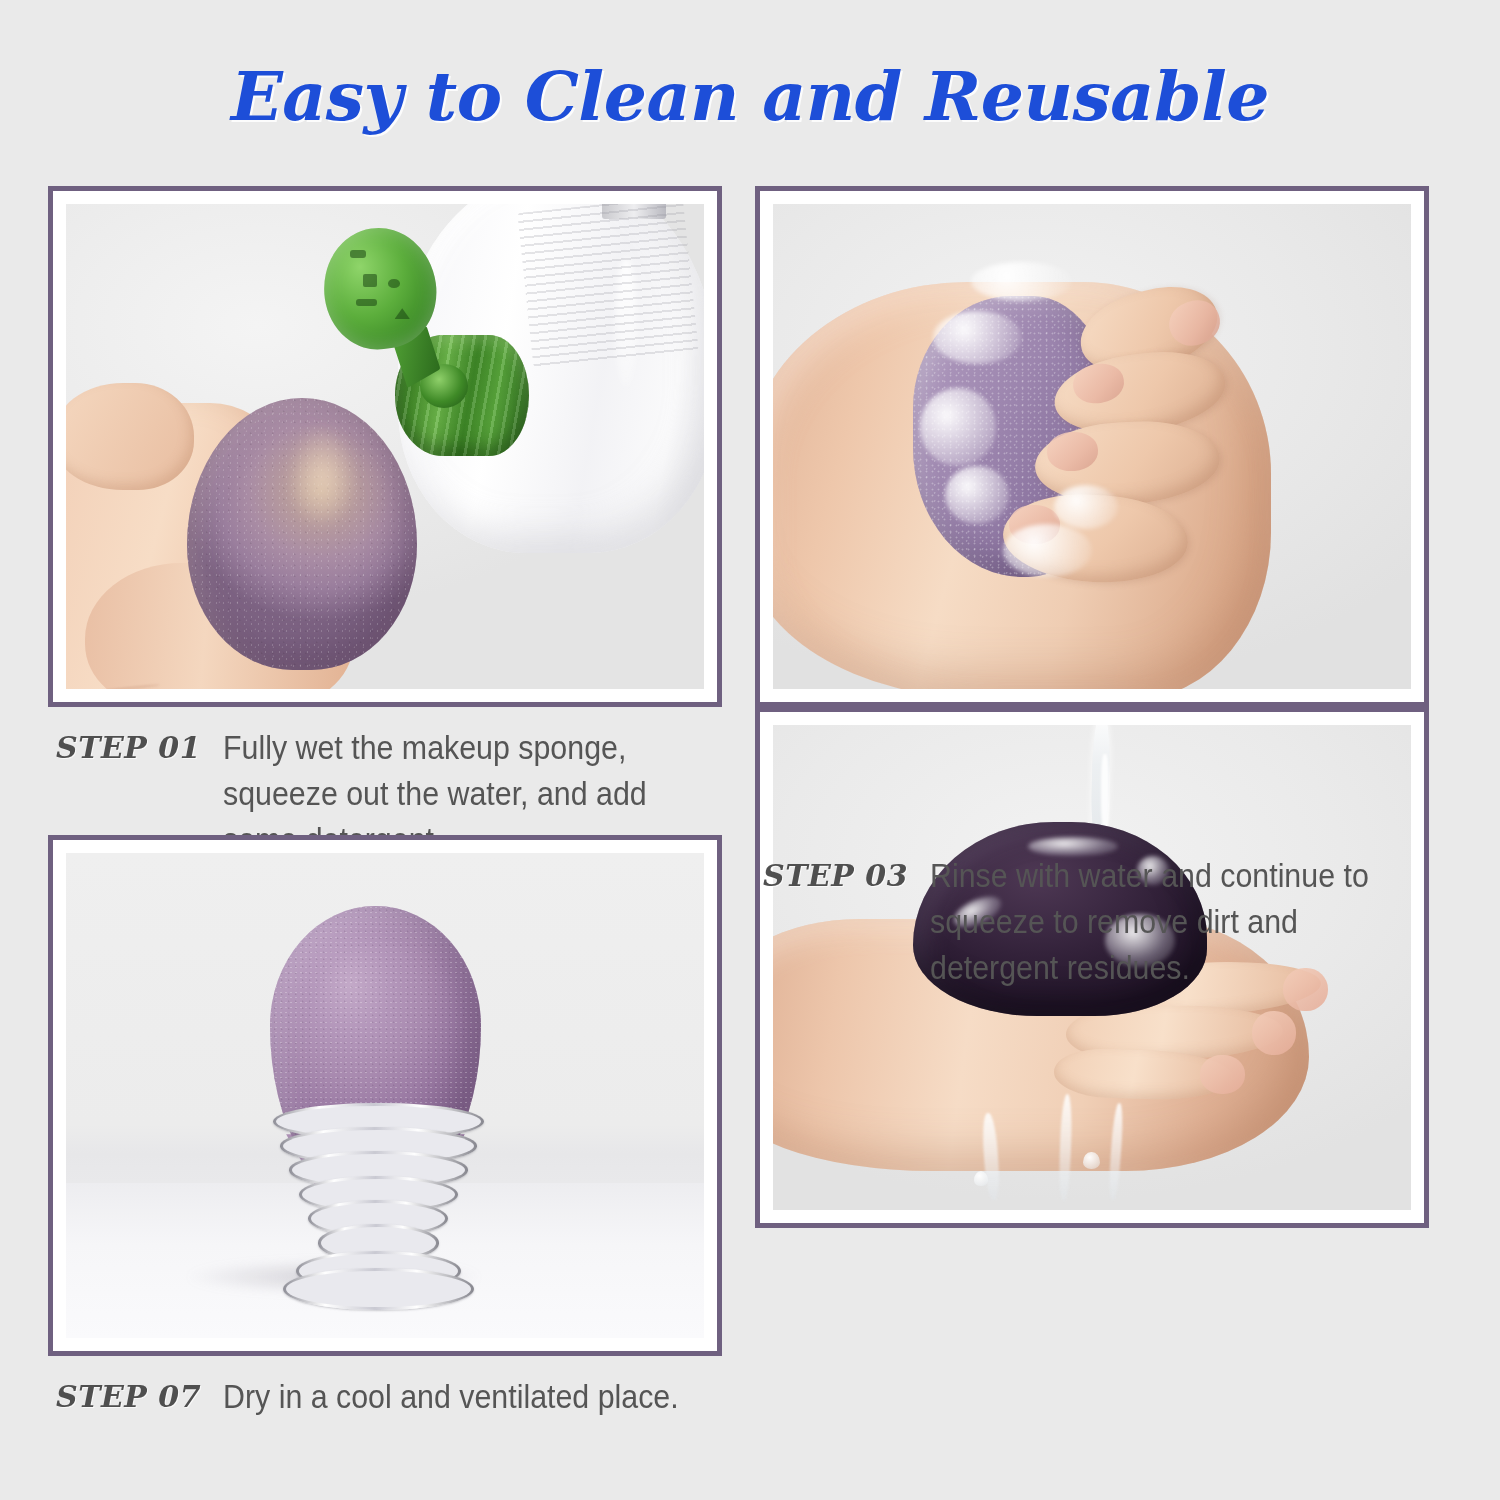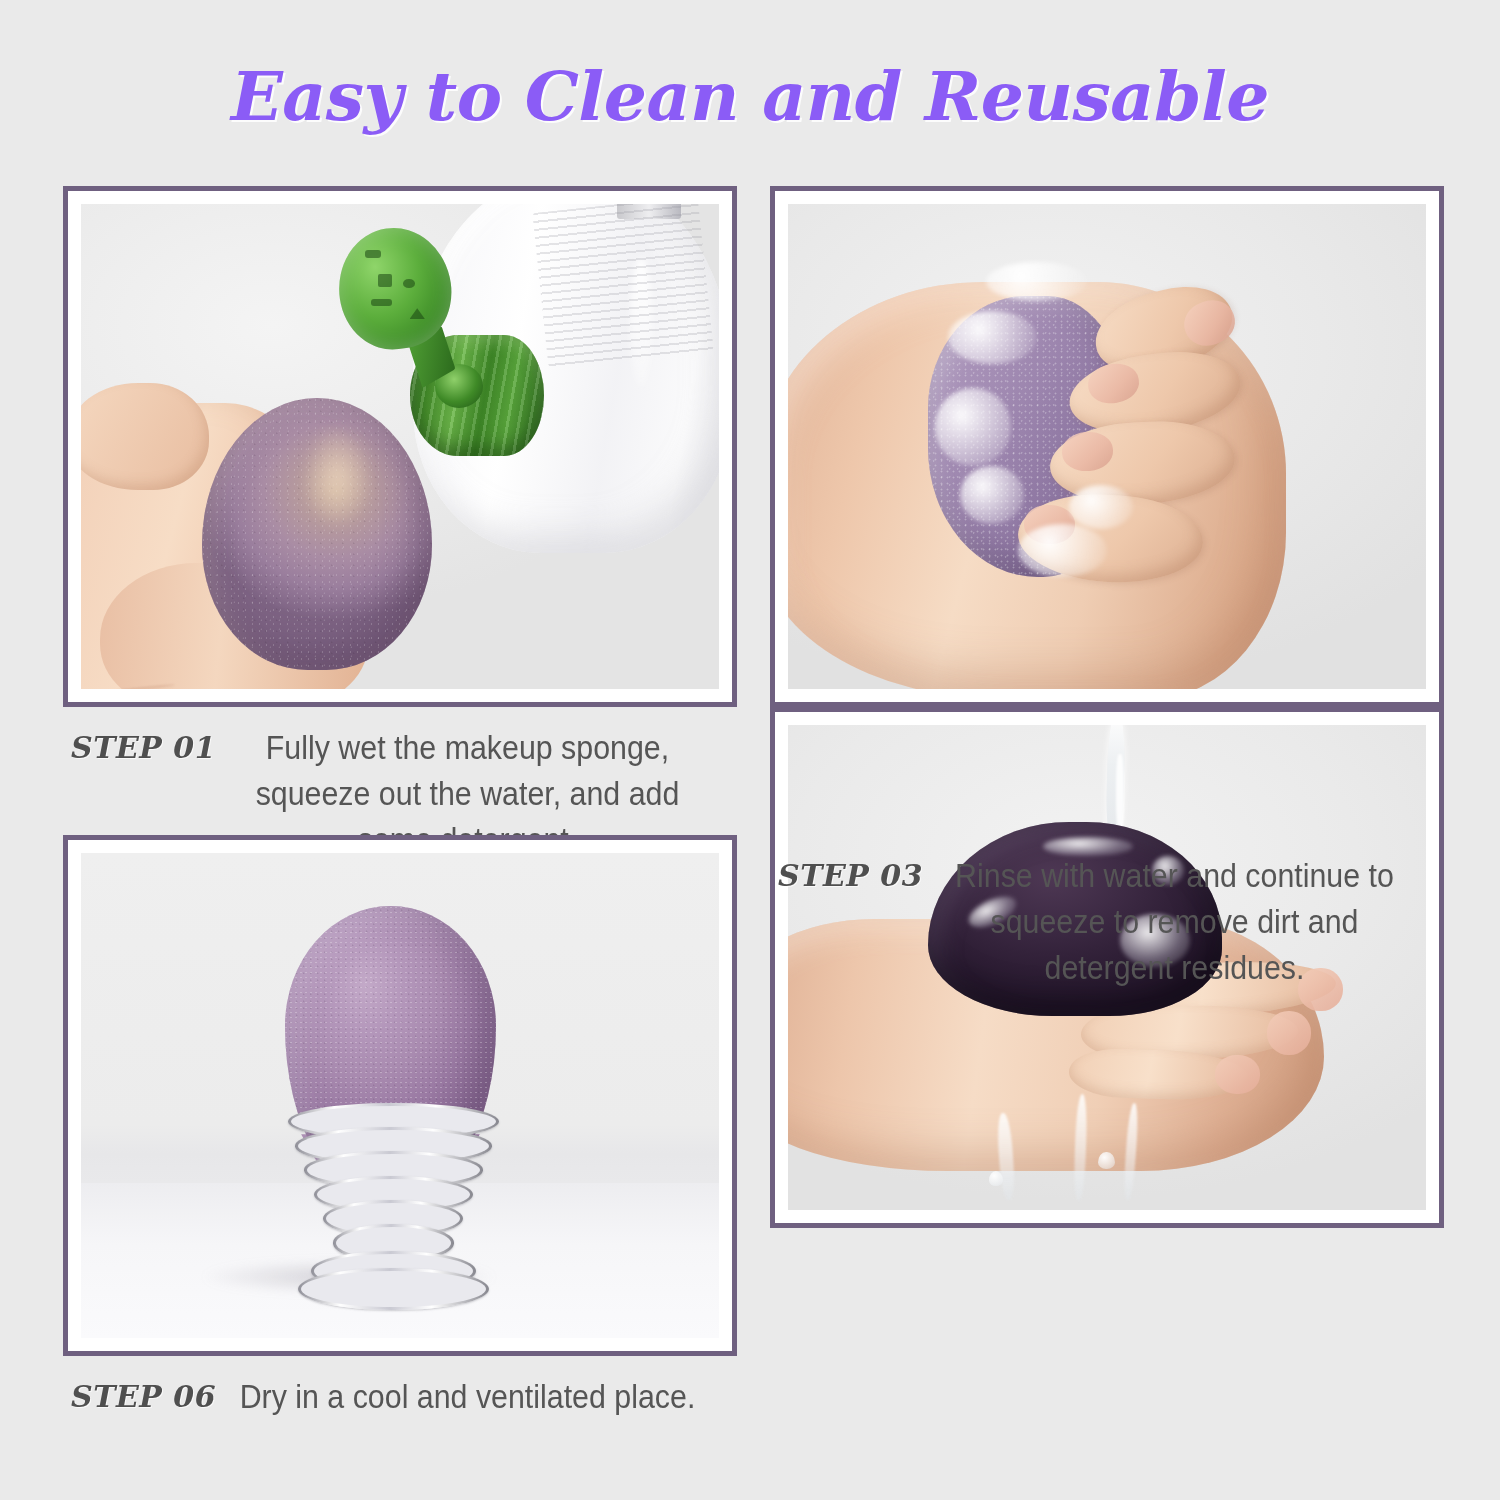--- a/index.html
+++ b/index.html
@@ -25,38 +25,37 @@
     position: absolute;
     top: 56px;
     left: 0;
     width: 1500px;
     text-align: center;
     font-family: "DejaVu Serif", "Liberation Serif", serif;
     font-weight: bold;
     font-style: italic;
     font-size: 68px;
     letter-spacing: -0.5px;
-    color: #8b5cf6;
+    color: #1d4ed8;
     text-shadow: 2px 2px 0 rgba(255,255,255,0.85);
     white-space: nowrap;
   }
 
   
   .grid {
     position: absolute;
     top: 186px;
-    left: 63px;
+    left: 48px;
     width: 1381px;
     height: 1250px;
     display: grid;
     grid-template-columns: 674px 674px;
     grid-template-rows: 521px 128px 521px 80px;
     column-gap: 33px;
     row-gap: 0;
-    text-align: center;
   }
   .cell-photo { position: relative; }
   .cell-caption { position: relative; }
 
   
   .frame {
     box-sizing: border-box;
     width: 674px;
     height: 521px;
     border: 5px solid #6f6080;
@@ -621,19 +620,19 @@
     </div>
 
     <div class="cell-caption">
       <div class="caption">
         <div class="step-label">STEP 03</div>
         <div class="step-text">Rinse with water and continue to squeeze to remove dirt and detergent residues.</div>
       </div>
     </div>
     <div class="cell-caption">
       <div class="caption">
-        <div class="step-label">STEP 06</div>
+        <div class="step-label">STEP 07</div>
         <div class="step-text">Dry in a cool and ventilated place.</div>
       </div>
     </div>
 
   </div>
 </div>
 
 </body></html>

